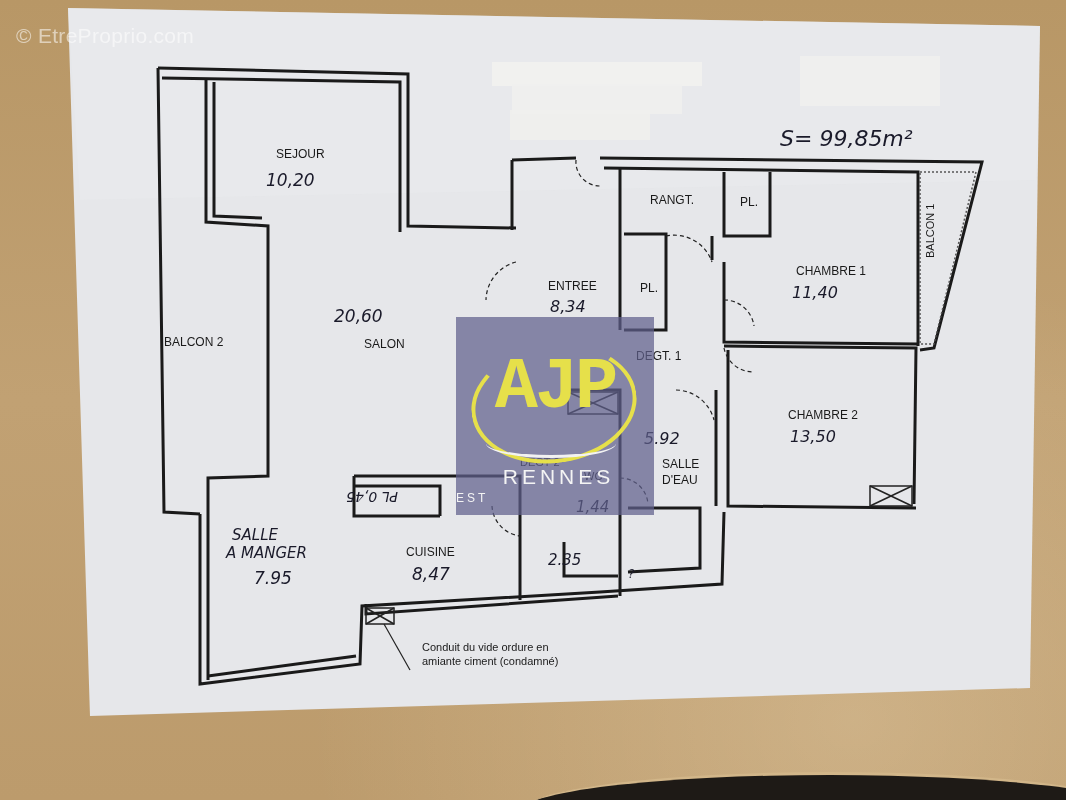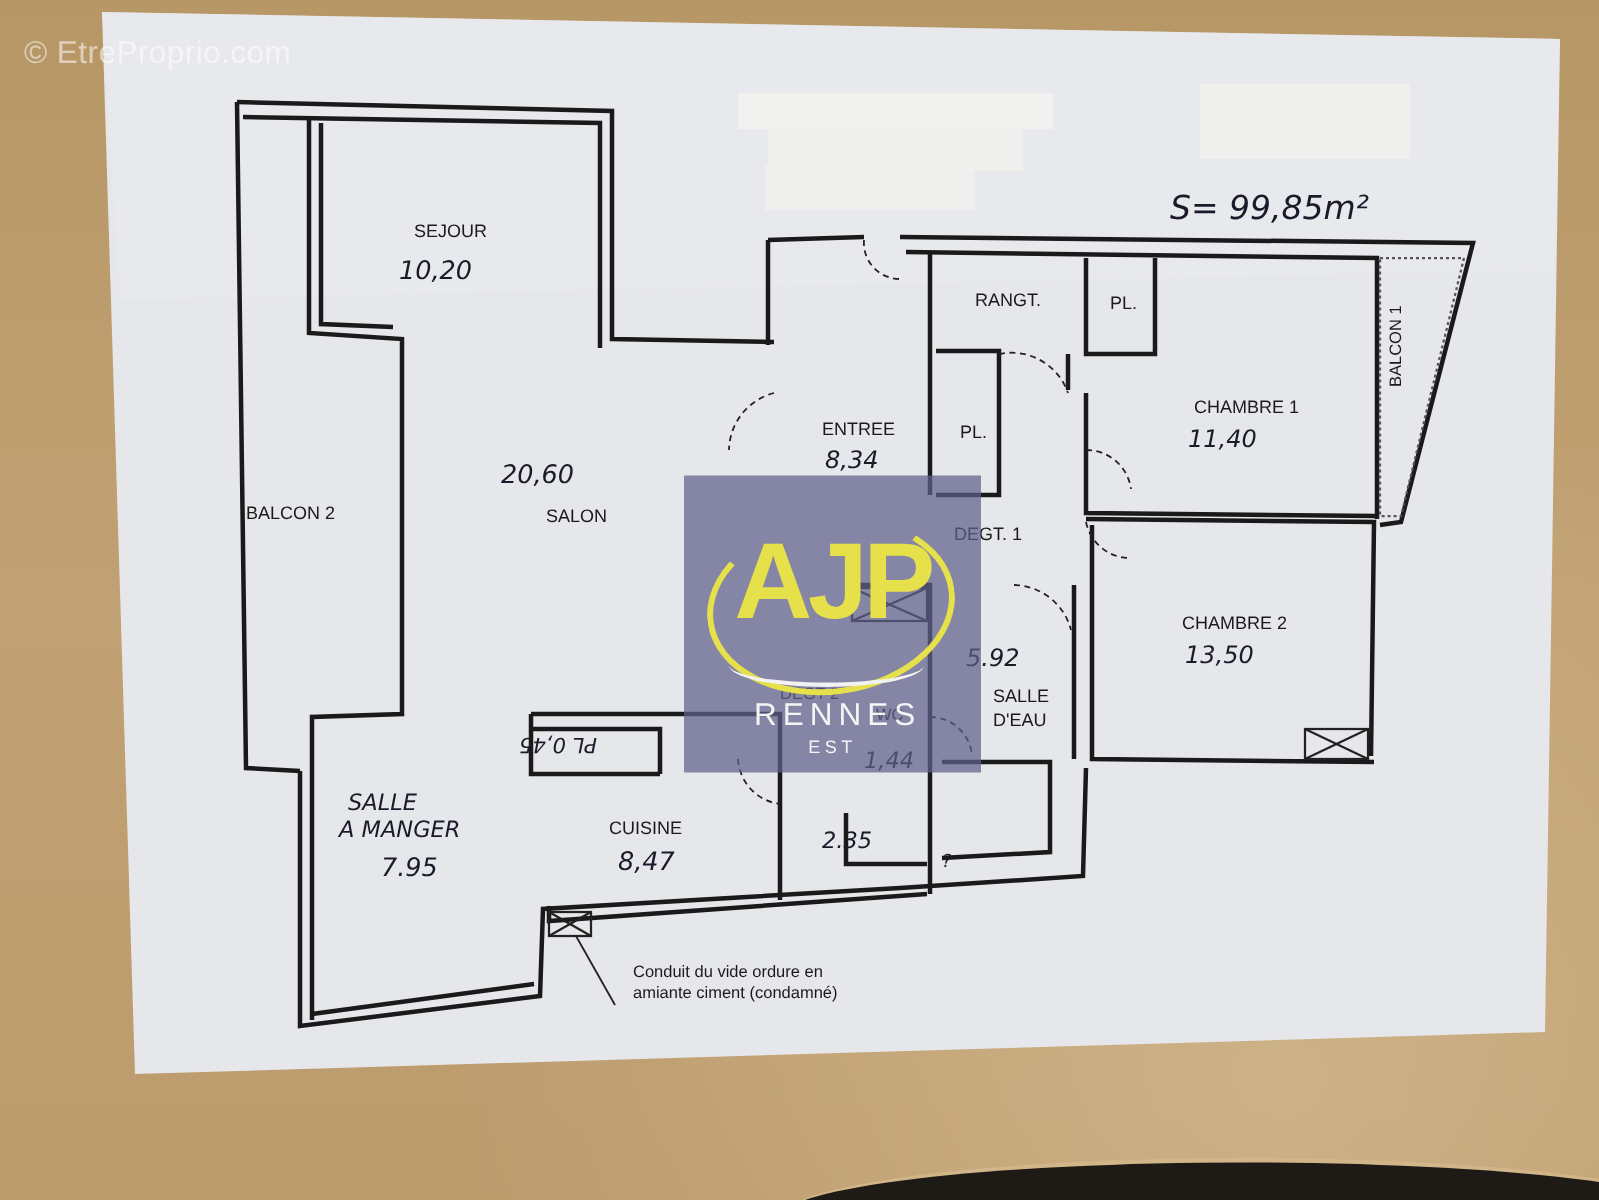--- a/index.html
+++ b/index.html
@@ -34,29 +34,29 @@
       position: absolute; left: 15px; top: 28px; width: 166px; height: 118px;
       border-radius: 50%; border: 4px solid #e6e04a; border-top-color: transparent;
       transform: rotate(-8deg); box-sizing: border-box;
     }
     .logo-ring2 {
       position: absolute; left: 30px; top: 112px; width: 130px; height: 26px;
       border-bottom: 3px solid #f2f2f2; border-radius: 0 0 50% 50%;
     }
     .logo-text {
       position: absolute; left: 0; width: 198px; top: 30px; text-align: center;
-      font-family: Liberation Sans, sans-serif; font-weight: bold;
+      font-family: Liberation Mono, monospace; font-weight: bold;
       font-size: 72px; color: #e6e04a; letter-spacing: -3px;
     }
     .logo-city {
       position: absolute; left: 0; width: 205px; top: 148px; text-align: center;
       font-size: 21px; color: #f4f4f4; letter-spacing: 4px;
     }
     .logo-sub {
-      position: absolute; left: 0; width: 198px; top: 174px; text-align: center;
+      position: absolute; left: 0; width: 198px; top: 174px; 
       font-size: 12px; color: #f4f4f4; letter-spacing: 3px;
     }
   </style>
 </head>
 <body>
 
 <div class="table-surface"></div>
 <div class="table-hole"></div>
 
 <svg class="plan" width="1066" height="800" viewBox="0 0 1066 800">

